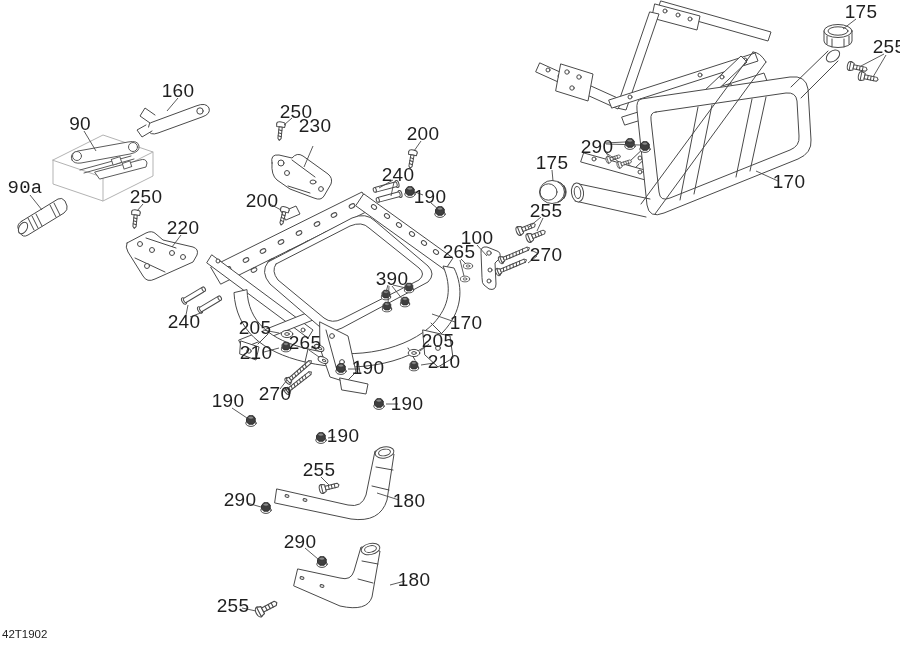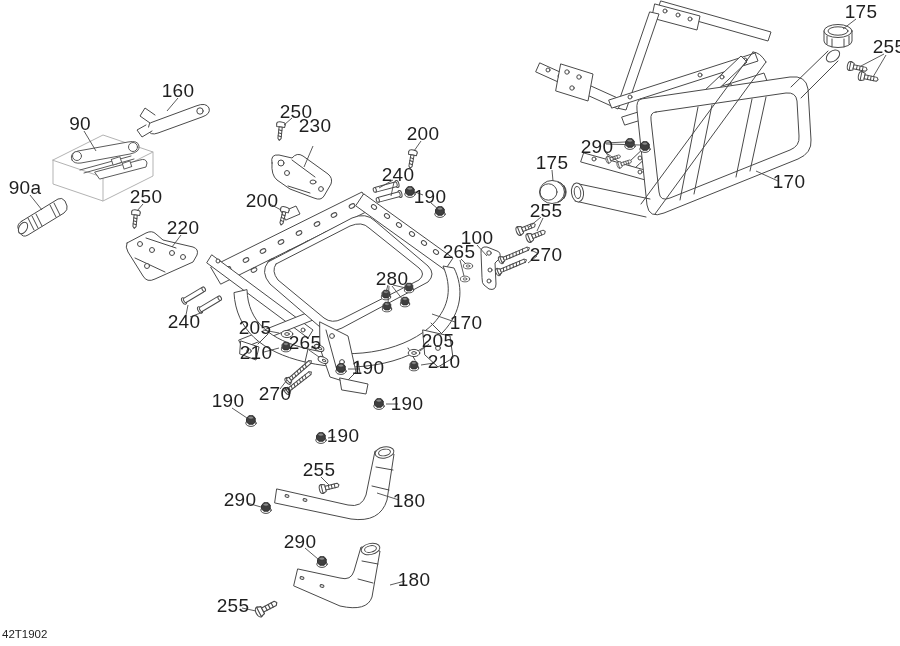--- a/index.html
+++ b/index.html
@@ -365,41 +365,41 @@
         <line x1="399" y1="500" x2="377" y2="493"></line>
         <line x1="305" y1="548" x2="318" y2="559"></line>
         <line x1="405" y1="581" x2="390" y2="585"></line>
         <line x1="242" y1="608" x2="256" y2="611"></line>
       </g>
 </svg>
 
 <div>
       <div class="callout" style="left: 178px; top: 91px;">160</div>
       <div class="callout" style="left: 80px; top: 124px;">90</div>
-      <div class="callout" style="left: 25px; top: 188px;">90a</div>
+      <div class="callout" style="left: 25px; top: 188px; font-family: Liberation Mono, monospace;">90a</div>
       <div class="callout" style="left: 146px; top: 197px;">250</div>
       <div class="callout" style="left: 183px; top: 228px; text-align: right;">220</div>
       <div class="callout" style="left: 262px; top: 201px;">200</div>
       <div class="callout" style="left: 296px; top: 112px;">250</div>
       <div class="callout" style="left: 315px; top: 126px;">230</div>
       <div class="callout" style="left: 423px; top: 134px;">200</div>
       <div class="callout" style="left: 398px; top: 175px;">240</div>
       <div class="callout" style="left: 430px; top: 197px;">190</div>
       <div class="callout" style="left: 184px; top: 322px;">240</div>
       <div class="callout" style="left: 861px; top: 12px;">175</div>
       <div class="callout" style="left: 889px; top: 47px;">255</div>
       <div class="callout" style="left: 597px; top: 147px;">290</div>
       <div class="callout" style="left: 552px; top: 163px;">175</div>
       <div class="callout" style="left: 546px; top: 211px;">255</div>
       <div class="callout" style="left: 546px; top: 255px;">270</div>
       <div class="callout" style="left: 477px; top: 238px;">100</div>
       <div class="callout" style="left: 459px; top: 252px;">265</div>
       <div class="callout" style="left: 789px; top: 182px;">170</div>
       <div class="callout" style="left: 466px; top: 323px;">170</div>
-      <div class="callout" style="left: 392px; top: 279px;">280</div>
+      <div class="callout" style="left: 392px; top: 279px;">390</div>
       <div class="callout" style="left: 255px; top: 328px;">205</div>
       <div class="callout" style="left: 256px; top: 353px;">210</div>
       <div class="callout" style="left: 305px; top: 343px;">265</div>
       <div class="callout" style="left: 275px; top: 394px;">270</div>
       <div class="callout" style="left: 368px; top: 368px;">190</div>
       <div class="callout" style="left: 438px; top: 341px;">205</div>
       <div class="callout" style="left: 444px; top: 362px;">210</div>
       <div class="callout" style="left: 407px; top: 404px;">190</div>
       <div class="callout" style="left: 228px; top: 401px;">190</div>
       <div class="callout" style="left: 343px; top: 436px;">190</div>

